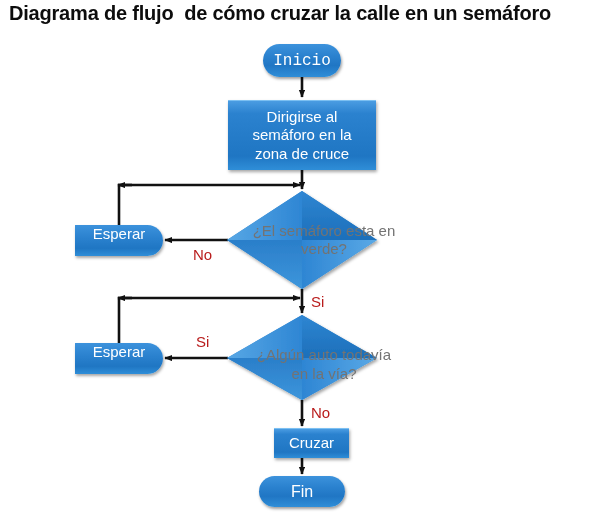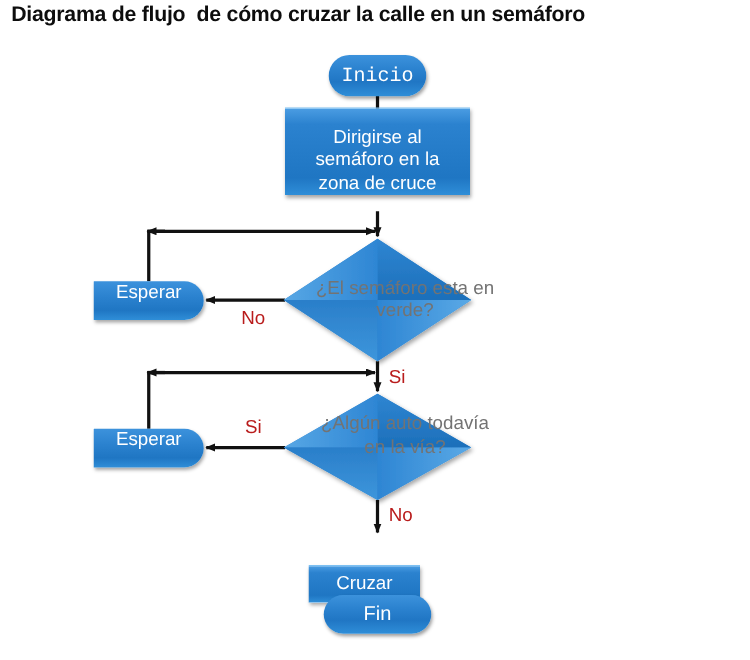--- a/index.html
+++ b/index.html
@@ -9,21 +9,21 @@
     font-family:"Liberation Sans", sans-serif;
     overflow:hidden;
     position:relative;
   }
   #canvas{position:absolute;left:0;top:0;width:600px;height:528px;}
 
   .title{
     position:absolute;
     left:9px; top:2px;
     width:585px;
-    font-size:17px;
+    font-size:20px;
     font-weight:bold;
     color:#0d0d0d;
     letter-spacing:-0.2px;
     white-space:pre;
     font-family:"Liberation Sans", sans-serif;
   }
 
   
   .node{position:absolute;box-sizing:border-box;}
 
@@ -149,41 +149,41 @@
     <polygon points="377,358 302,400 302,358" fill="url(#dgRight)" opacity="0.85"></polygon>
   </g>
 </svg>
 
 <div class="title">Diagrama de flujo  de cómo cruzar la calle en un semáforo</div>
 
 <div class="node terminator" style="left:263px;top:44px;width:78px;height:33px;font-family:Liberation Mono, monospace;">
   <span>Inicio</span>
 </div>
 
-<div class="node process" style="left:228px;top:86px;width:148px;height:70px;padding:0 8px;align-items:flex-end;">
+<div class="node process" style="left:228px;top:100px;width:148px;height:70px;padding:0 8px;">
   <span>Dirigirse al semáforo en la zona de cruce</span>
 </div>
 
 <div class="diamond-wrap" style="left:227px;top:191px;width:150px;height:98px;">
   <div class="label" style="padding:0 22px;">¿El semáforo esta en verde?</div>
 </div>
 
 <div class="node wait" style="left:75px;top:225px;width:88px;height:31px;border-radius:16px 999px 999px 16px;">
   <span>Esperar</span>
 </div>
 
-<div class="diamond-wrap" style="left:227px;top:306px;width:150px;height:85px;">
+<div class="diamond-wrap" style="left:227px;top:322px;width:150px;height:85px;">
   <div class="label" style="padding:0 22px;">¿Algún auto todavía en la vía?</div>
 </div>
 
 <div class="node wait" style="left:75px;top:343px;width:88px;height:31px;border-radius:16px 999px 999px 16px;">
   <span>Esperar</span>
 </div>
 
-<div class="node process" style="left:247px;top:428px;width:89px;height:30px;margin-top:24px;">
+<div class="node process" style="left:274px;top:428px;width:75px;height:30px;">
   <span>Cruzar</span>
 </div>
 
 <div class="node terminator" style="left:259px;top:476px;width:86px;height:31px;">
   <span>Fin</span>
 </div>
 
 <div class="edge-label" style="left:193px;top:246px;">No</div>
 
 <div class="edge-label" style="left:311px;top:293px;">Si</div>

